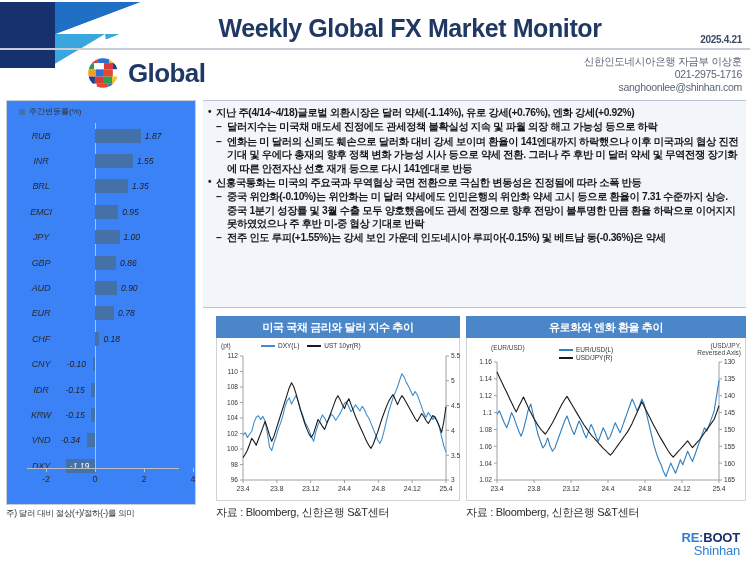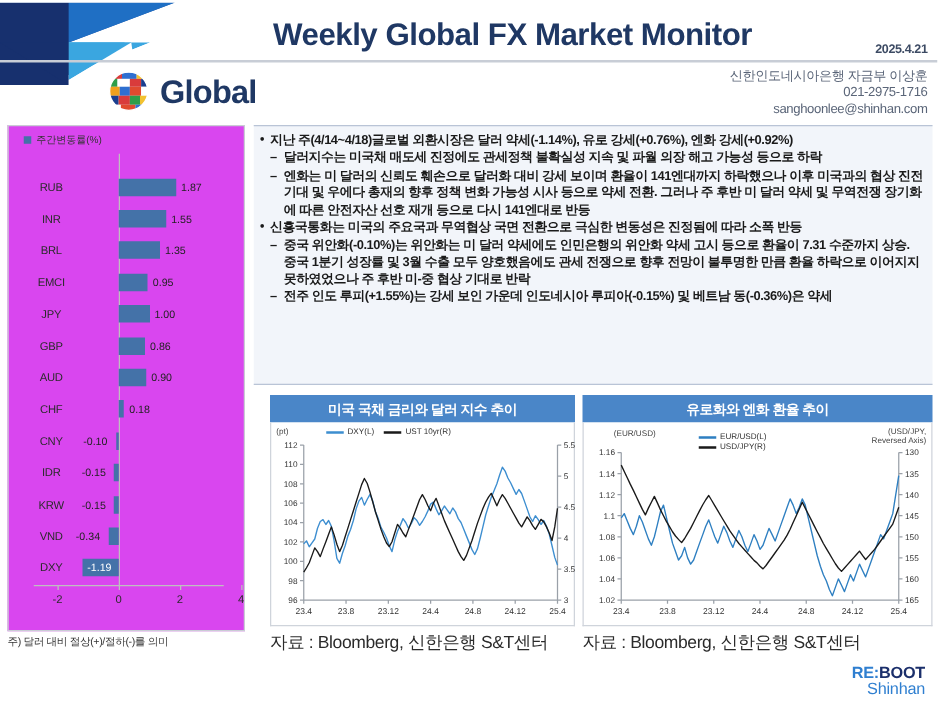--- a/index.html
+++ b/index.html
@@ -52,31 +52,31 @@
   .contact {
     position: absolute; right: 8px; top: 55px;
     text-align: right; color: #5a6578; line-height: 1.22;
     font-size: 10.5px; letter-spacing: -0.3px;
   }
   .contact div { white-space: nowrap; }
 
   
   #bar-panel {
     position: absolute; left: 6px; top: 100px; width: 190px; height: 405px;
-    border: 1px solid #c9cdd4; background: #d946ef;
+    border: 1px solid #c9cdd4; background: #3b82f6;
   }
   .bar-legend {
     position: absolute; left: 12px; top: 5px;
     display: flex; align-items: center; gap: 4px;
     font-size: 8px; color: #333; white-space: nowrap;
   }
   .legend-swatch { width: 6px; height: 6px; background: #4472a8; display: block; }
 
   .bar-plot {
-    position: absolute; left: 0; top: 36px; width: 190px; height: 345px;
+    position: absolute; left: 0; top: 22px; width: 190px; height: 345px; font-style: italic;
   }
   .bar-row {
     position: relative; height: 25.4px; width: 190px;
   }
   .bar-cat {
     position: absolute; left: 8px; top: 50%; transform: translateY(-50%);
     width: 52px; text-align: center;
     font-size: 9px; color: #2b2b2b; letter-spacing: -0.2px;
   }
   
@@ -138,21 +138,21 @@
   .chart-title {
     height: 22px; background: #4a86c8; color: #fff;
     font-size: 11px; font-weight: bold; letter-spacing: -0.4px;
     display: flex; align-items: center; justify-content: center;
   }
   .chart-body {
     border: 1px solid #cfd4db; border-top: none; background: #fff;
     position: relative; height: 163px;
   }
   .chart-src {
-    margin-top: 4px; font-size: 14px; color: #2b2b2b; letter-spacing: -0.3px;
+    margin-top: 4px; font-size: 11px; color: #2b2b2b; letter-spacing: -0.3px;
     white-space: nowrap;
   }
   .axis-unit {
     position: absolute; font-size: 6.5px; color: #444; white-space: nowrap;
   }
   .ch-legend {
     position: absolute; display: flex; align-items: center; gap: 3px;
     font-size: 6.5px; color: #333; white-space: nowrap;
   }
   .ch-legend .ln { display:block; width: 14px; height: 2px; }
@@ -267,20 +267,25 @@
         </div>
         <div class="bar-row">
           <div class="bar-cat">GBP</div>
           <div class="bar-fill" style="width: 21.07px; left: 88px;"></div>
           <div class="bar-val" style="left: 113.07px;">0.86</div>
         </div>
         <div class="bar-row">
           <div class="bar-cat">AUD</div>
           <div class="bar-fill" style="width: 22.05px; left: 88px;"></div>
           <div class="bar-val" style="left: 114.05px;">0.90</div>
+        </div>
+        <div class="bar-row">
+          <div class="bar-cat">EUR</div>
+          <div class="bar-fill" style="width: 19.11px; left: 88px;"></div>
+          <div class="bar-val" style="left: 111.11px;">0.78</div>
         </div>
         <div class="bar-row">
           <div class="bar-cat">CHF</div>
           <div class="bar-fill" style="width: 4.41px; left: 88px;"></div>
           <div class="bar-val" style="left: 96.41px;">0.18</div>
         </div>
         <div class="bar-row">
           <div class="bar-cat">CNY</div>
           <div class="bar-fill" style="width: 2.45px; left: 85.55px;"></div>
           <div class="bar-val" style="left: 59.55px;">-0.10</div>

